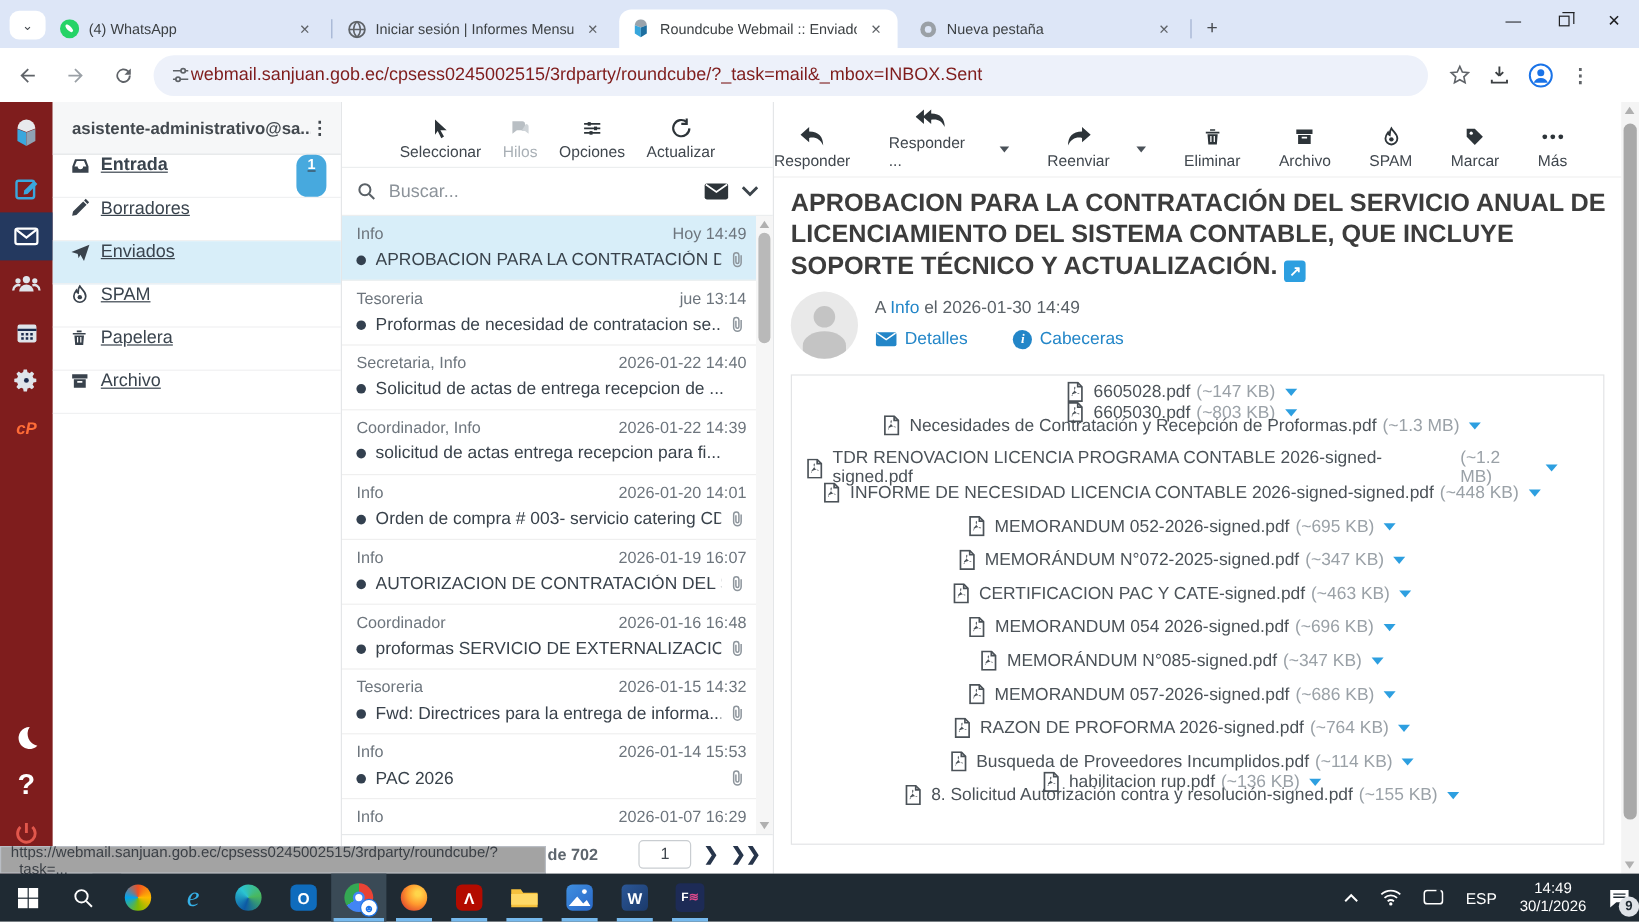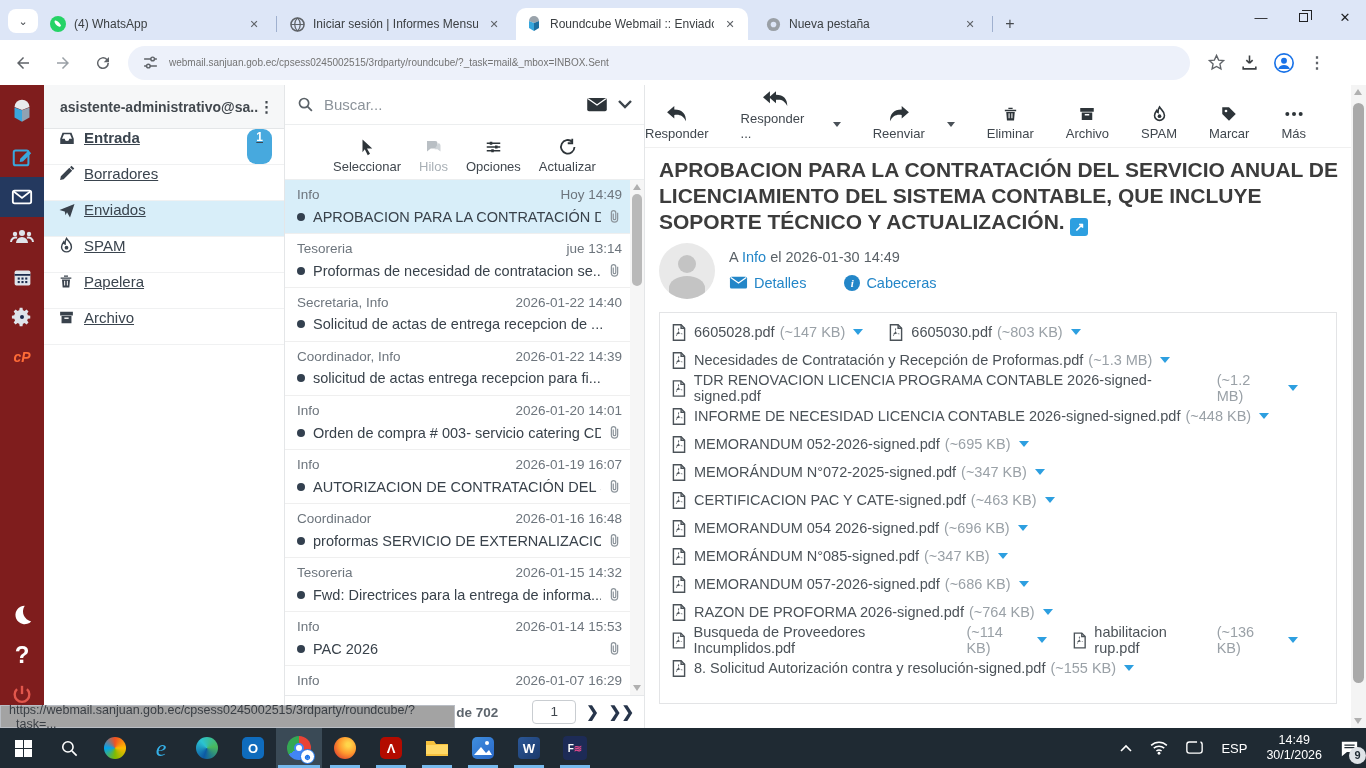--- a/index.html
+++ b/index.html
@@ -23,21 +23,21 @@
   .win-controls { position:absolute; right:0; top:0; height:34px; display:flex; }
   .win-btn { width:42px; height:34px; display:flex; align-items:center; justify-content:center; color:#202124; font-size:13px; }
   .restore-glyph { width:9px; height:9px; border:1px solid #202124; position:relative; background:transparent; }
   .restore-glyph:before { content:""; position:absolute; left:2px; top:-4px; width:9px; height:9px; border:1px solid #202124; border-left:none; border-bottom:none; }
 
   #btoolbar { position:absolute; left:0; top:40px; width:1366px; height:45px; background:#fff;
     display:flex; align-items:center; }
   .nav-ic { width:34px; height:34px; border-radius:50%; display:flex; align-items:center; justify-content:center; margin-left:6px; }
   #omnibox { height:34px; width:1062px; margin-left:8px; background:#edf1fa; border-radius:17px;
     display:flex; align-items:center; padding:0 14px; }
-  #omnibox .url { font-size:10px; color:#737373; margin-left:10px; white-space:nowrap; overflow:hidden; }
+  #omnibox .url { font-size:15px; color:#7f1d1d; white-space:nowrap; overflow:hidden; }
   .right-ics { display:flex; align-items:center; margin-left:10px; }
   .right-ics > div { margin:0 7px; }
 
   
   #app { position:absolute; left:0; top:85px; width:1366px; height:643px; background:#fff; }
 
   
   #rail { position:absolute; left:0; top:0; width:44px; height:643px; background:#7f1d1d; }
   .rail-ic { width:44px; height:40px; display:flex; align-items:center; justify-content:center; }
   .rail-ic.sel { background:#24395f; }
@@ -100,21 +100,21 @@
   .sline { margin-left:14px; padding-top:6px; }
   .sline .who { font-size:14.5px; color:#5a6167; }
   .sline .who a { color:#2386c8; text-decoration:none; }
   .slinks { display:flex; gap:38px; margin-top:10px; align-items:center; }
   .slink { display:flex; align-items:center; gap:6px; color:#2386c8; font-size:14.5px; }
   .infoc { width:16px; height:16px; border-radius:50%; background:#2386c8; color:#fff; font-size:11px;
     font-weight:bold; text-align:center; line-height:16px; font-family:"Liberation Serif",serif; font-style:italic; }
 
   #attachbox { position:absolute; left:14px; top:227px; width:678px; height:392px;
     border:1px solid #e3e4e6; background:#fff; padding:5px 12px; }
-  .arow { height:28px; display:flex; align-items:center; }
+  .arow { height:28px; display:flex; align-items:center;flex-direction:column; }
   .afile { display:flex; align-items:center; margin-right:26px; }
   .afile .aname { font-size:14.5px; color:#4b5258; margin-left:8px; }
   .afile .asize { font-size:14.5px; color:#9aa1a7; margin-left:5px; }
   .acaret { width:0; height:0; border-left:5px solid transparent; border-right:5px solid transparent;
     border-top:6px solid #2d9fe0; margin-left:8px; }
   
   .pscroll { position:absolute; right:0; top:0; bottom:0; width:15px; background:#f4f4f4; }
   .pscroll .thumb { position:absolute; left:2px; top:18px; bottom:45px; width:11px; border-radius:6px; background:#a9a9a9; }
 
   
@@ -358,34 +358,20 @@
             <path d="M3 4h18v5H3zM5 10h14v10H5z"></path>
             <path d="M9 13h6" stroke="#fff" stroke-width="2"></path>
           </svg>
         </span>
       <span>Archivo</span>
     </div>
     <div class="half-circle"></div>
   </div>
 
   <div id="mlist">
-    <div id="searchbar">
-      <svg width="17" height="17" viewBox="0 0 24 24">
-          <circle cx="10" cy="10" r="6.5" fill="none" stroke="#5a6167" stroke-width="2.4"></circle>
-          <path d="M15 15l6 6" stroke="#5a6167" stroke-width="2.4"></path>
-        </svg>
-      <span class="ph">Buscar...</span>
-      <svg width="22" height="16" viewBox="0 0 24 18">
-          <rect x="1" y="1" width="22" height="15" rx="2" fill="#2d3439"></rect>
-          <path d="M2 2l10 7L22 2" stroke="#fff" stroke-width="1.6" fill="none"></path>
-        </svg>
-      <svg width="14" height="9" viewBox="0 0 14 9" style="margin-left:10px">
-          <path d="M1 1l6 6 6-6" stroke="#3c444b" stroke-width="2.4" fill="none"></path>
-        </svg>
-    </div>
     <div id="mlist-toolbar">
       <div class="tbtn">
         <svg width="18" height="18" viewBox="0 0 24 24">
             <path d="M6 2l13 12h-7l4 7-3 2-4-8-3 4z" fill="#2d3439"></path>
           </svg>
         <span>Seleccionar</span>
       </div>
       <div class="tbtn disabled">
         <svg width="20" height="18" viewBox="0 0 24 24">
             <path d="M4 4h11a3 3 0 0 1 3 3v4a3 3 0 0 1-3 3H9l-5 4z" fill="#b9bfc4"></path>
@@ -402,20 +388,34 @@
           </svg>
         <span>Opciones</span>
       </div>
       <div class="tbtn">
         <svg width="18" height="18" viewBox="0 0 24 24">
             <path d="M19 5a9 9 0 1 0 3 7" fill="none" stroke="#2d3439" stroke-width="2.4"></path>
             <path d="M19 1v6h-6" fill="none" stroke="#2d3439" stroke-width="2.4"></path>
           </svg>
         <span>Actualizar</span>
       </div>
+    </div>
+    <div id="searchbar">
+      <svg width="17" height="17" viewBox="0 0 24 24">
+          <circle cx="10" cy="10" r="6.5" fill="none" stroke="#5a6167" stroke-width="2.4"></circle>
+          <path d="M15 15l6 6" stroke="#5a6167" stroke-width="2.4"></path>
+        </svg>
+      <span class="ph">Buscar...</span>
+      <svg width="22" height="16" viewBox="0 0 24 18">
+          <rect x="1" y="1" width="22" height="15" rx="2" fill="#2d3439"></rect>
+          <path d="M2 2l10 7L22 2" stroke="#fff" stroke-width="1.6" fill="none"></path>
+        </svg>
+      <svg width="14" height="9" viewBox="0 0 14 9" style="margin-left:10px">
+          <path d="M1 1l6 6 6-6" stroke="#3c444b" stroke-width="2.4" fill="none"></path>
+        </svg>
     </div>
 
     <div class="rows">
       <div class="mrow sel">
         <div class="l1">
             <span>Info</span>
             <span class="date">Hoy 14:49</span>
           </div>
         <div class="l2">
             <span class="dot"></span>

